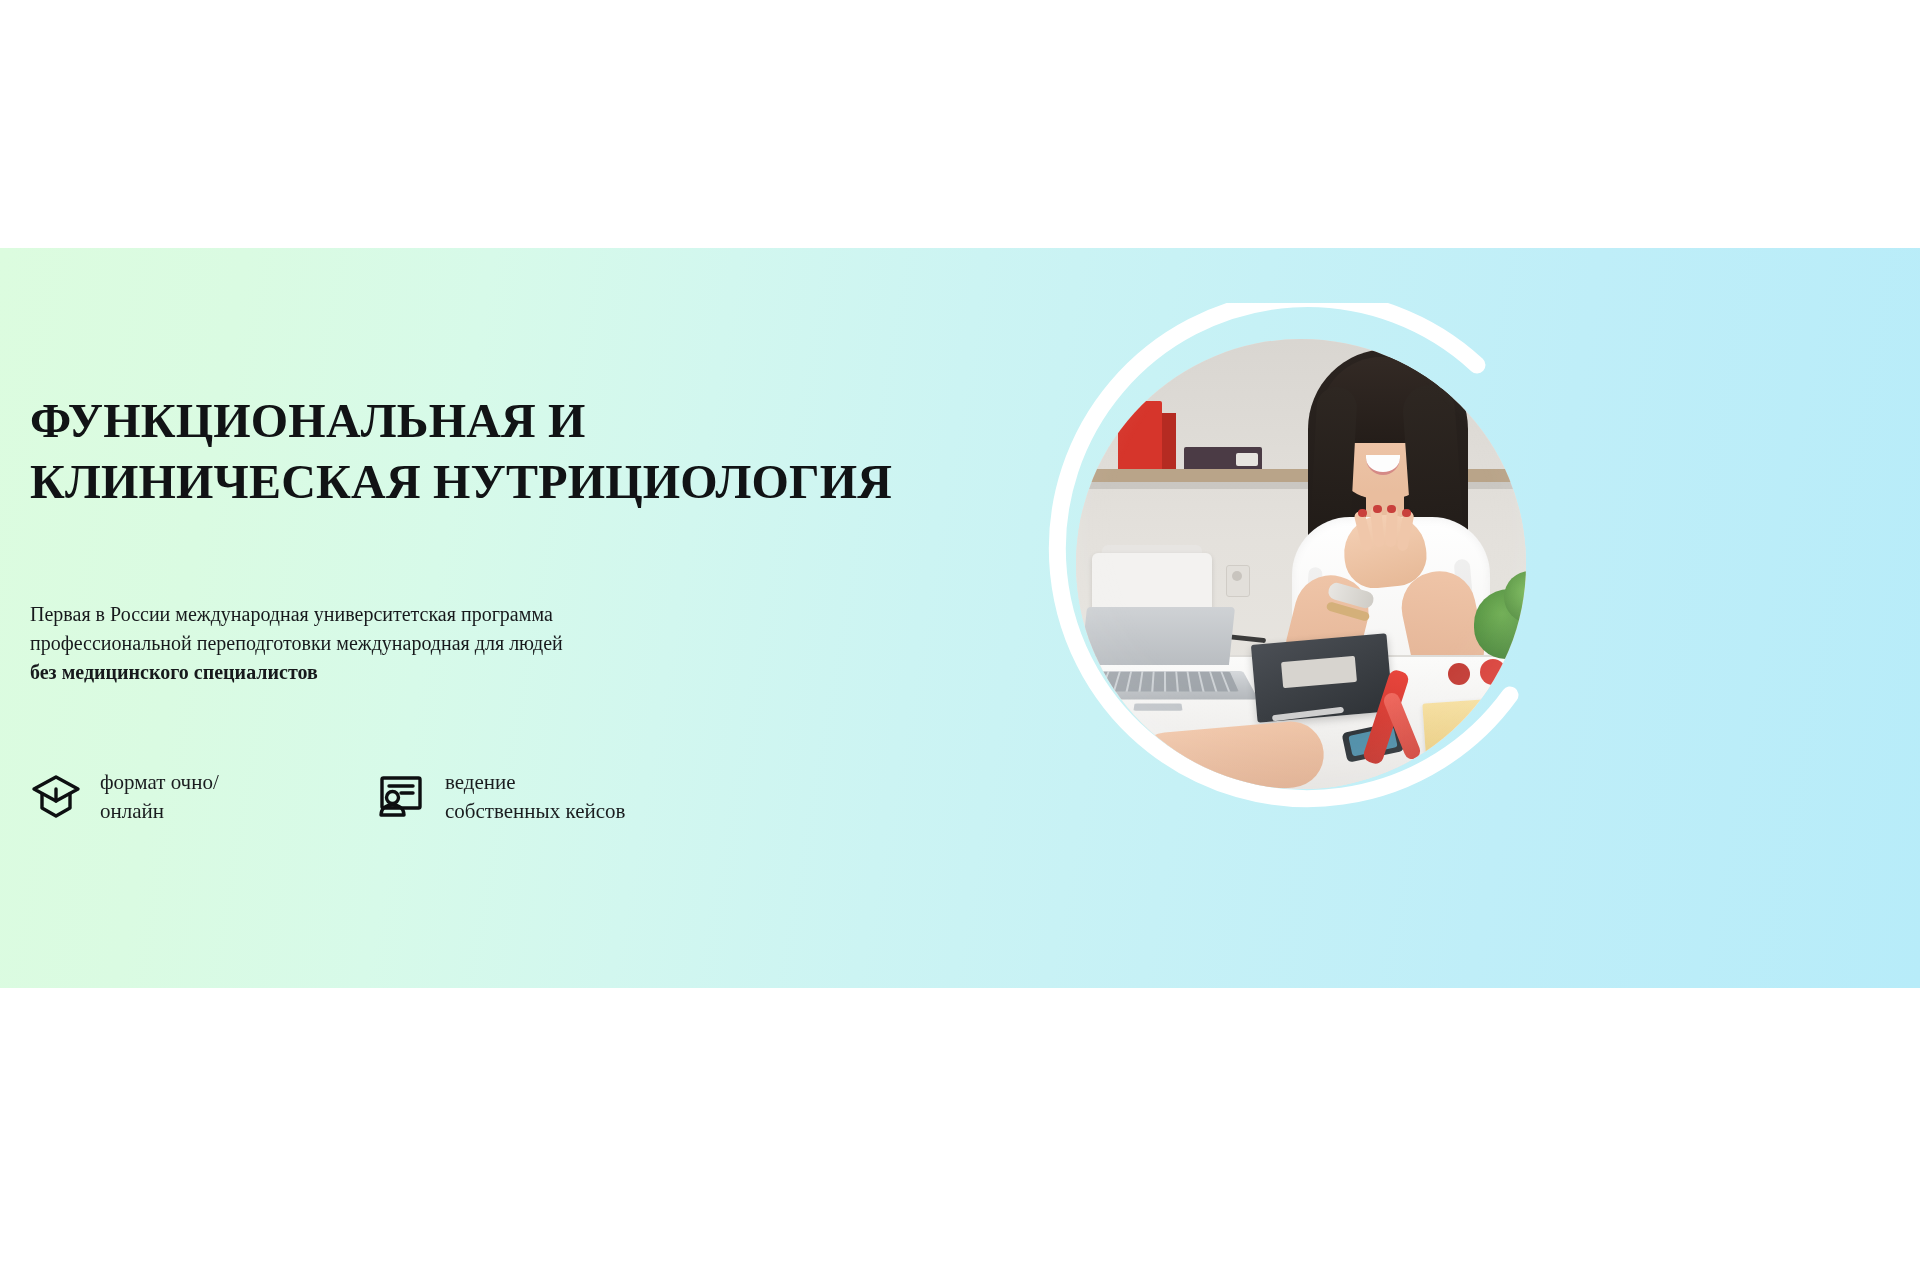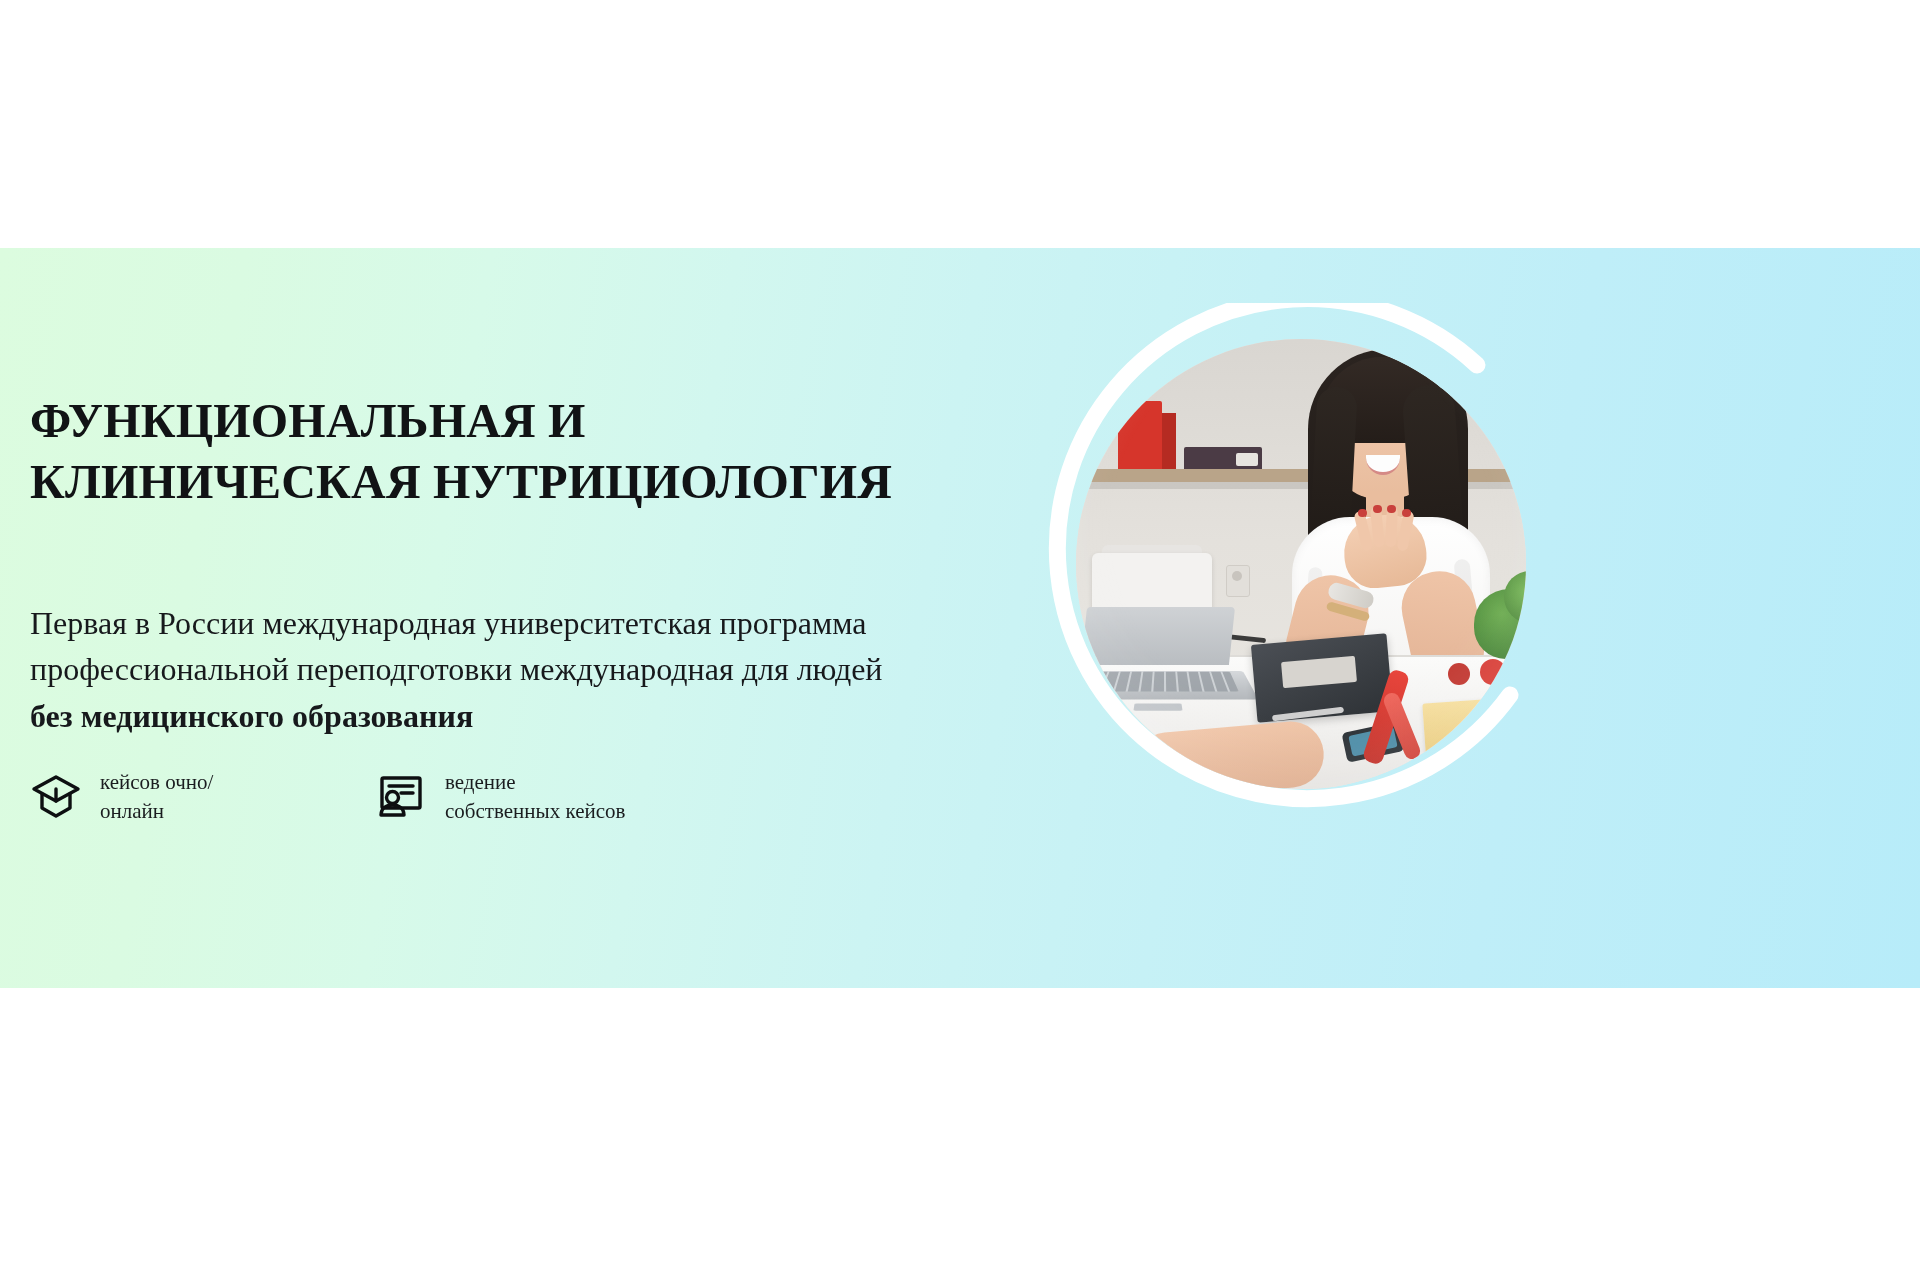--- a/index.html
+++ b/index.html
@@ -48,21 +48,21 @@
     line-height:1.28;
     letter-spacing:0.2px;
     color:#111315;
     white-space:pre-line;
   }
 
   .lede{
     position:absolute;
     left:0; top:352px;
     margin:0;
-    font-size:32px;
+    font-size:20px;
     line-height:1.45;
     color:#17191c;
   }
   .lede .strong{font-weight:700;}
 
   
   .features{
     position:absolute;
     left:0; top:518px;
     width:960px;
@@ -201,34 +201,34 @@
   <div class="banner-bg"></div>
 
   <div class="content">
 
     <h1 class="headline">ФУНКЦИОНАЛЬНАЯ И
 КЛИНИЧЕСКАЯ НУТРИЦИОЛОГИЯ</h1>
 
     <div class="lede">
       <div>Первая в России международная университетская программа</div>
       <div>профессиональной переподготовки международная для людей</div>
-      <div class="strong">без медицинского образования</div>
+      <div class="strong">без медицинского специалистов</div>
     </div>
 
     <div class="features">
 
       <div class="feature f1">
         <span class="feature-icon">
           <svg viewBox="0 0 52 52" fill="none" stroke="#0d0f11" stroke-width="3.4" stroke-linejoin="round" stroke-linecap="round">
             <path d="M26 7 L48 19 L26 31 L4 19 Z"></path>
             <path d="M12 24 L12 38 L26 46 L40 38 L40 24"></path>
             <path d="M26 19 L26 31"></path>
           </svg>
         </span>
-        <span class="feature-label">кейсов очно/
+        <span class="feature-label">формат очно/
 онлайн</span>
       </div>
 
       <div class="feature f2">
         <span class="feature-icon">
           <svg viewBox="0 0 52 52" fill="none" stroke="#0d0f11" stroke-width="3.4" stroke-linejoin="round" stroke-linecap="round">
             <rect x="7" y="8" width="38" height="30" rx="1.5"></rect>
             <path d="M14 16 H38"></path>
             <path d="M26 23 H38"></path>
             <circle cx="17.5" cy="27.5" r="6"></circle>

